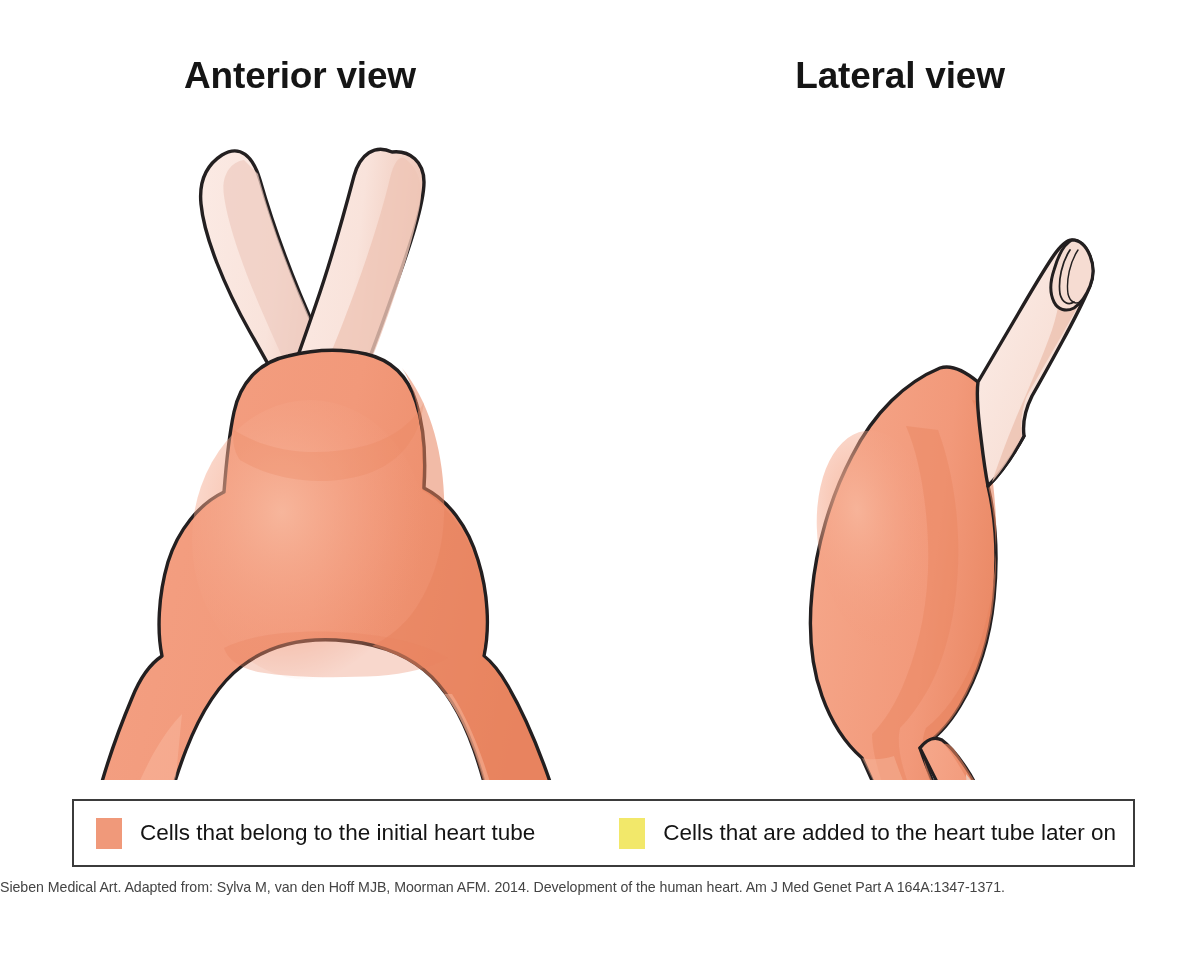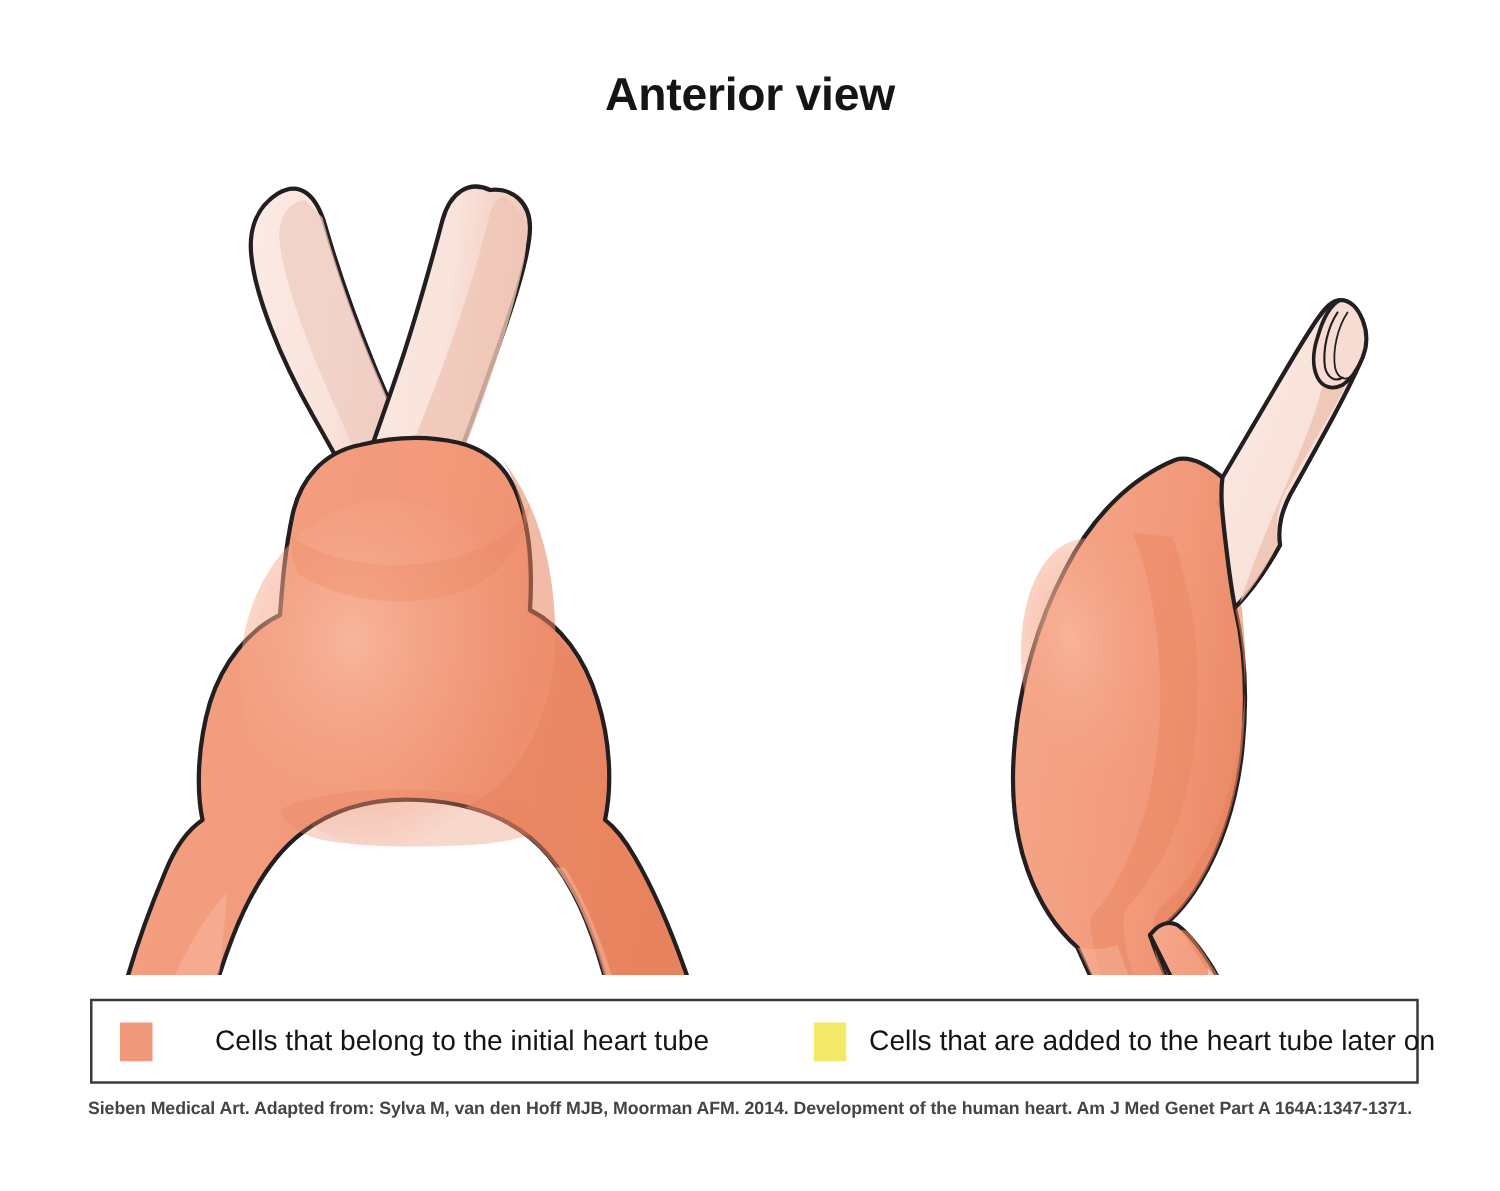--- a/index.html
+++ b/index.html
@@ -70,57 +70,59 @@
     border: 2px solid #3b3b3b;
     background: #ffffff;
     display: flex;
     align-items: center;
   }
   .legend-item {
     display: flex;
     align-items: center;
     height: 100%;
   }
-  .legend-item.first { margin-left: 22px; gap: 32px; }
+  .legend-item.first { margin-left: 22px; }
   .legend-item.second { margin-left: 84px; }
   .swatch {
     width: 26px;
     height: 31px;
     flex: 0 0 auto;
   }
   .legend-label {
     margin-left: 18px;
     font-size: 22.5px;
     color: #141414;
     white-space: nowrap;
     line-height: 1;
   }
 
   
   .credit {
     position: absolute;
     left: 0;
     top: 879px;
     width: 1200px;
-    text-align: center;
+    text-align: left;
     font-size: 14.2px;
     color: #444444;
     white-space: nowrap;
     letter-spacing: -0.05px;
-    font-weight: bold;
   }
 </style>
 </head>
 <body style="background: rgb(255, 255, 255);">
 
 <div class="figure">
 
   <div class="titles">
     <div class="title-cell">
       <div class="view-title">Anterior view</div>
+    </div>
+    <div class="title-cell">
+      <div class="view-title">Lateral view</div>
     </div>
   </div>
 
   <div class="art-area">
     <svg width="1200" height="680" viewBox="0 0 1200 680" xmlns="http://www.w3.org/2000/svg">
       <defs>
 
         <linearGradient id="gSalmonA" x1="0" y1="0" x2="1" y2="0.25">
           <stop offset="0%" stop-color="#F4A184"></stop>
           <stop offset="55%" stop-color="#F2997A"></stop>

